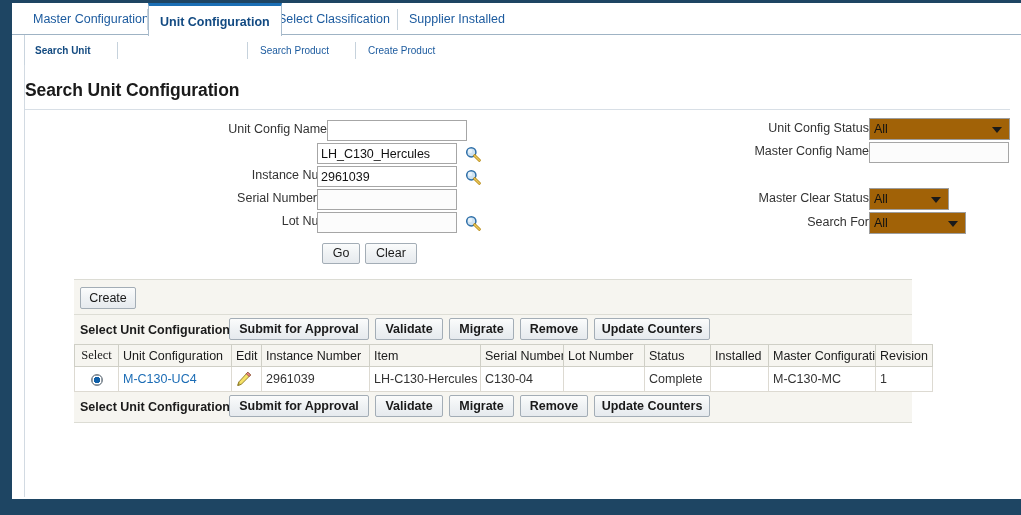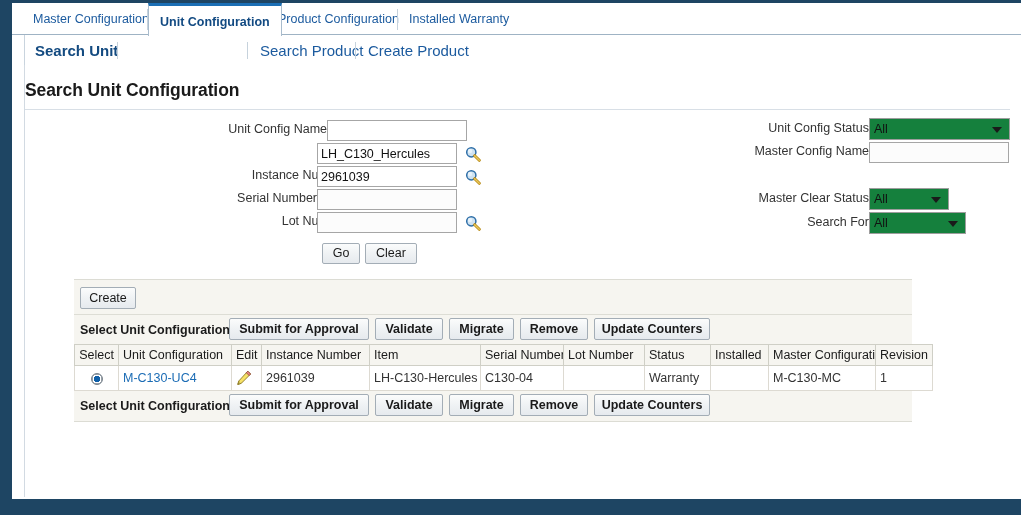--- a/index.html
+++ b/index.html
@@ -85,21 +85,21 @@
     width: 985px; height: 30px;
     background: #ffffff;
     border-left: 1px solid #c9d4de;
   }
   .subtab {
     position: absolute;
     top: 6px;
     height: 19px;
     line-height: 19px;
     padding: 0 10px;
-    font-size: 15px;
+    font-size: 10px;
     color: #1b5a9e;
     white-space: nowrap;
     cursor: pointer;
   }
   .subtab.active { color: #134a80; font-weight: bold; }
   .subtab-sep {
     position: absolute;
     top: 7px;
     width: 1px; height: 17px;
     background: #c6d2dc;
@@ -148,21 +148,21 @@
     font-size: 12.5px;
     color: #111111;
     padding: 0 3px;
     outline: none;
   }
   .txtfield.readonlyish { background: #fcfcfc; }
   .selfield {
     position: absolute;
     height: 22px;
     border: 1px solid #9d9d9d;
-    background: #15803d;
+    background: #a16207;
     font-family: "Liberation Sans", sans-serif;
     font-size: 12.5px;
     color: #111111;
     padding: 0 3px;
   }
   .sel-arrow {
     position: absolute;
     width: 0; height: 0;
     border-left: 5px solid transparent;
     border-right: 5px solid transparent;
@@ -241,21 +241,21 @@
     border: 1px solid #cfcfc6;
     border-left: none;
     font-weight: normal;
     color: #1a1a1a;
     text-align: left;
     padding: 3px 4px;
     height: 19px;
     white-space: nowrap;
     overflow: hidden;
   }
-  table.results th:first-child { border-left: 1px solid #cfcfc6; text-align: right; }
+  table.results th:first-child { border-left: 1px solid #cfcfc6; text-align: center; font-family: Liberation Serif, serif; }
   table.results td {
     background: #ffffff;
     border: 1px solid #dddad2;
     border-left: none;
     color: #333333;
     padding: 4px 4px;
     height: 25px;
     white-space: nowrap;
     overflow: hidden;
   }
@@ -279,23 +279,23 @@
 
   <div id="inner-white"></div>
   <div id="page-left-bar"></div>
   <div id="page-bottom-bar"></div>
   <div id="page-top-rule"></div>
 
   <div id="tabbar">
     <div class="tab" style="left:10px;">Master Configuration</div>
     <div class="tab-sep" style="left:135px;"></div>
     <div class="tab active" style="left:136px;">Unit Configuration</div>
-    <div class="tab" style="left:255px;">Product Configuration</div>
+    <div class="tab" style="left:255px;">Select Classification</div>
     <div class="tab-sep" style="left:385px;"></div>
-    <div class="tab" style="left:386px;">Installed Warranty</div>
+    <div class="tab" style="left:386px;">Supplier Installed</div>
   </div>
 
   <div id="subtabbar">
     <div class="subtab active" style="left:0px;">Search Unit</div>
     <div class="subtab-sep" style="left:92px;"></div>
     <div class="subtab-sep" style="left:222px;"></div>
     <div class="subtab" style="left:225px;">Search Product</div>
     <div class="subtab-sep" style="left:330px;"></div>
     <div class="subtab" style="left:333px;">Create Product</div>
   </div>
@@ -446,21 +446,21 @@
                   <path d="M11.8 1.2 L14.6 4.0 L13.1 5.5 L10.3 2.7 Z" fill="#f08a8a" stroke="#8a4040" stroke-width="0.8"></path>
                   <path d="M2.9 10.9 L1.8 14.4 L5.3 13.3" fill="#e8d95e" stroke="#8a7520" stroke-width="0.8"></path>
                   <path d="M4.0 12.2 L1.8 14.4 L2.9 13.1 Z" fill="#3a3a3a"></path>
                 </svg>
               </span>
             </td>
             <td>2961039</td>
             <td>LH-C130-Hercules</td>
             <td>C130-04</td>
             <td></td>
-            <td>Warranty</td>
+            <td>Complete</td>
             <td></td>
             <td>M-C130-MC</td>
             <td>1</td>
           </tr>
         </tbody>
       </table>
 
       <div class="ctl-bar" style="border-top:none;">
         <div class="ctl-label">Select Unit Configuration:</div>
         <div class="btn bold" style="left:155px; top:3px; width:140px; height:22px; line-height:20px;">Submit for Approval</div>

